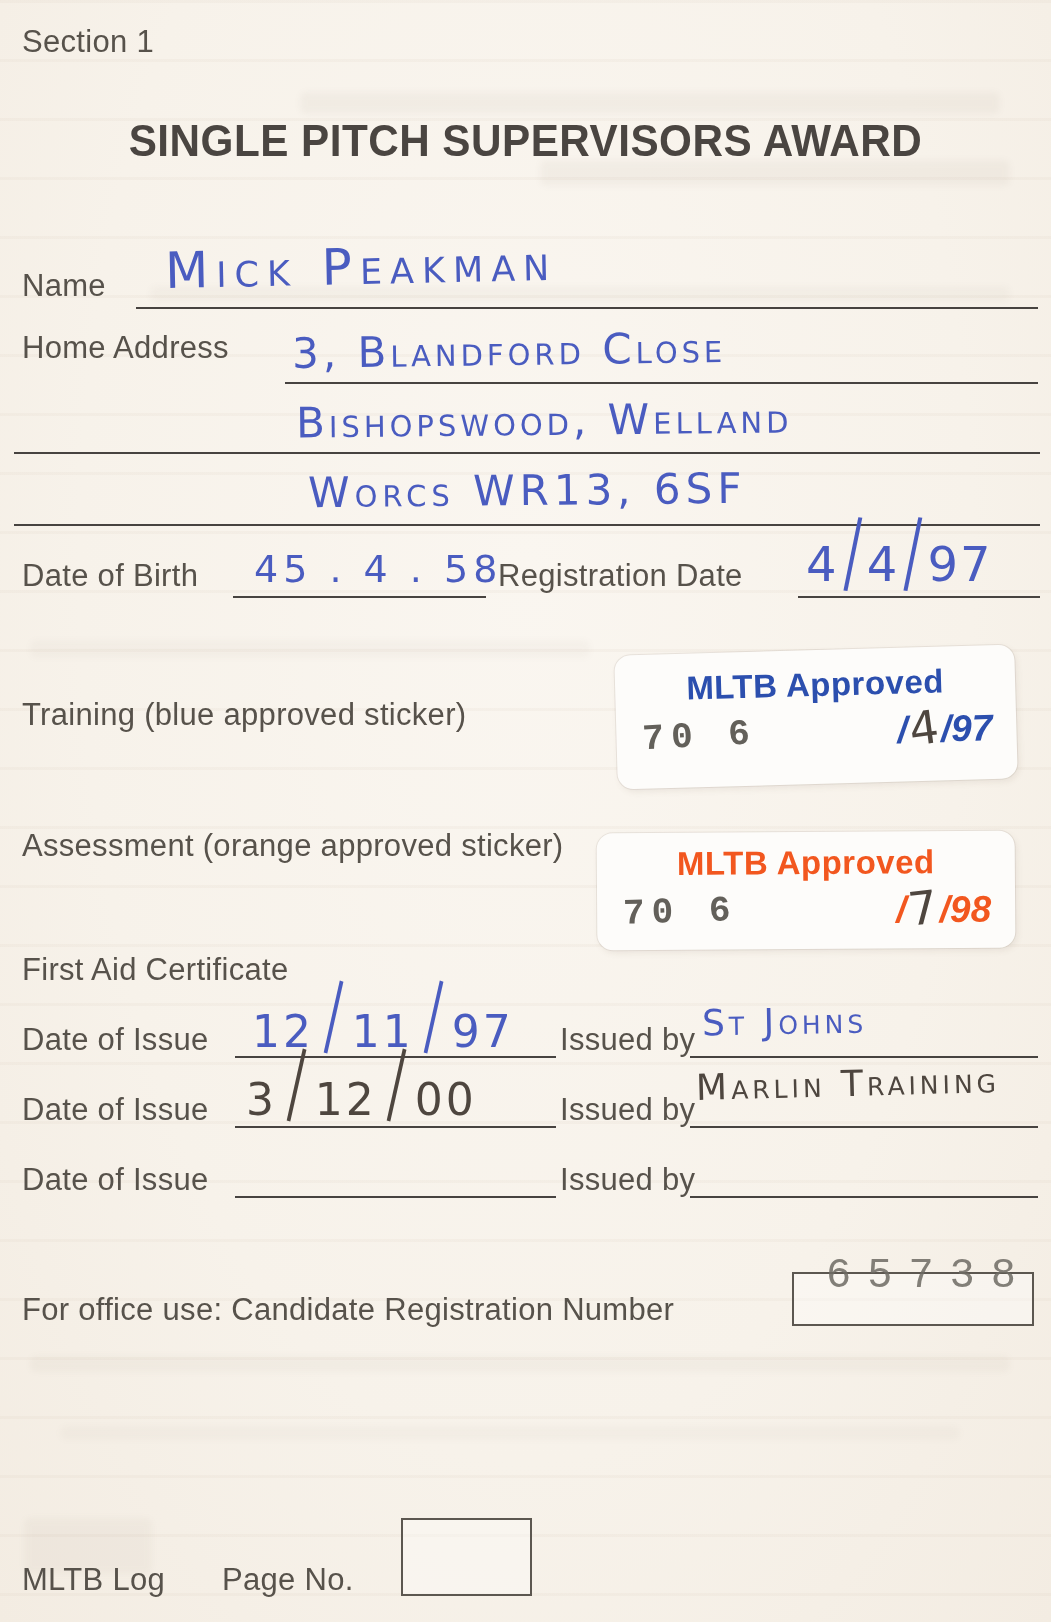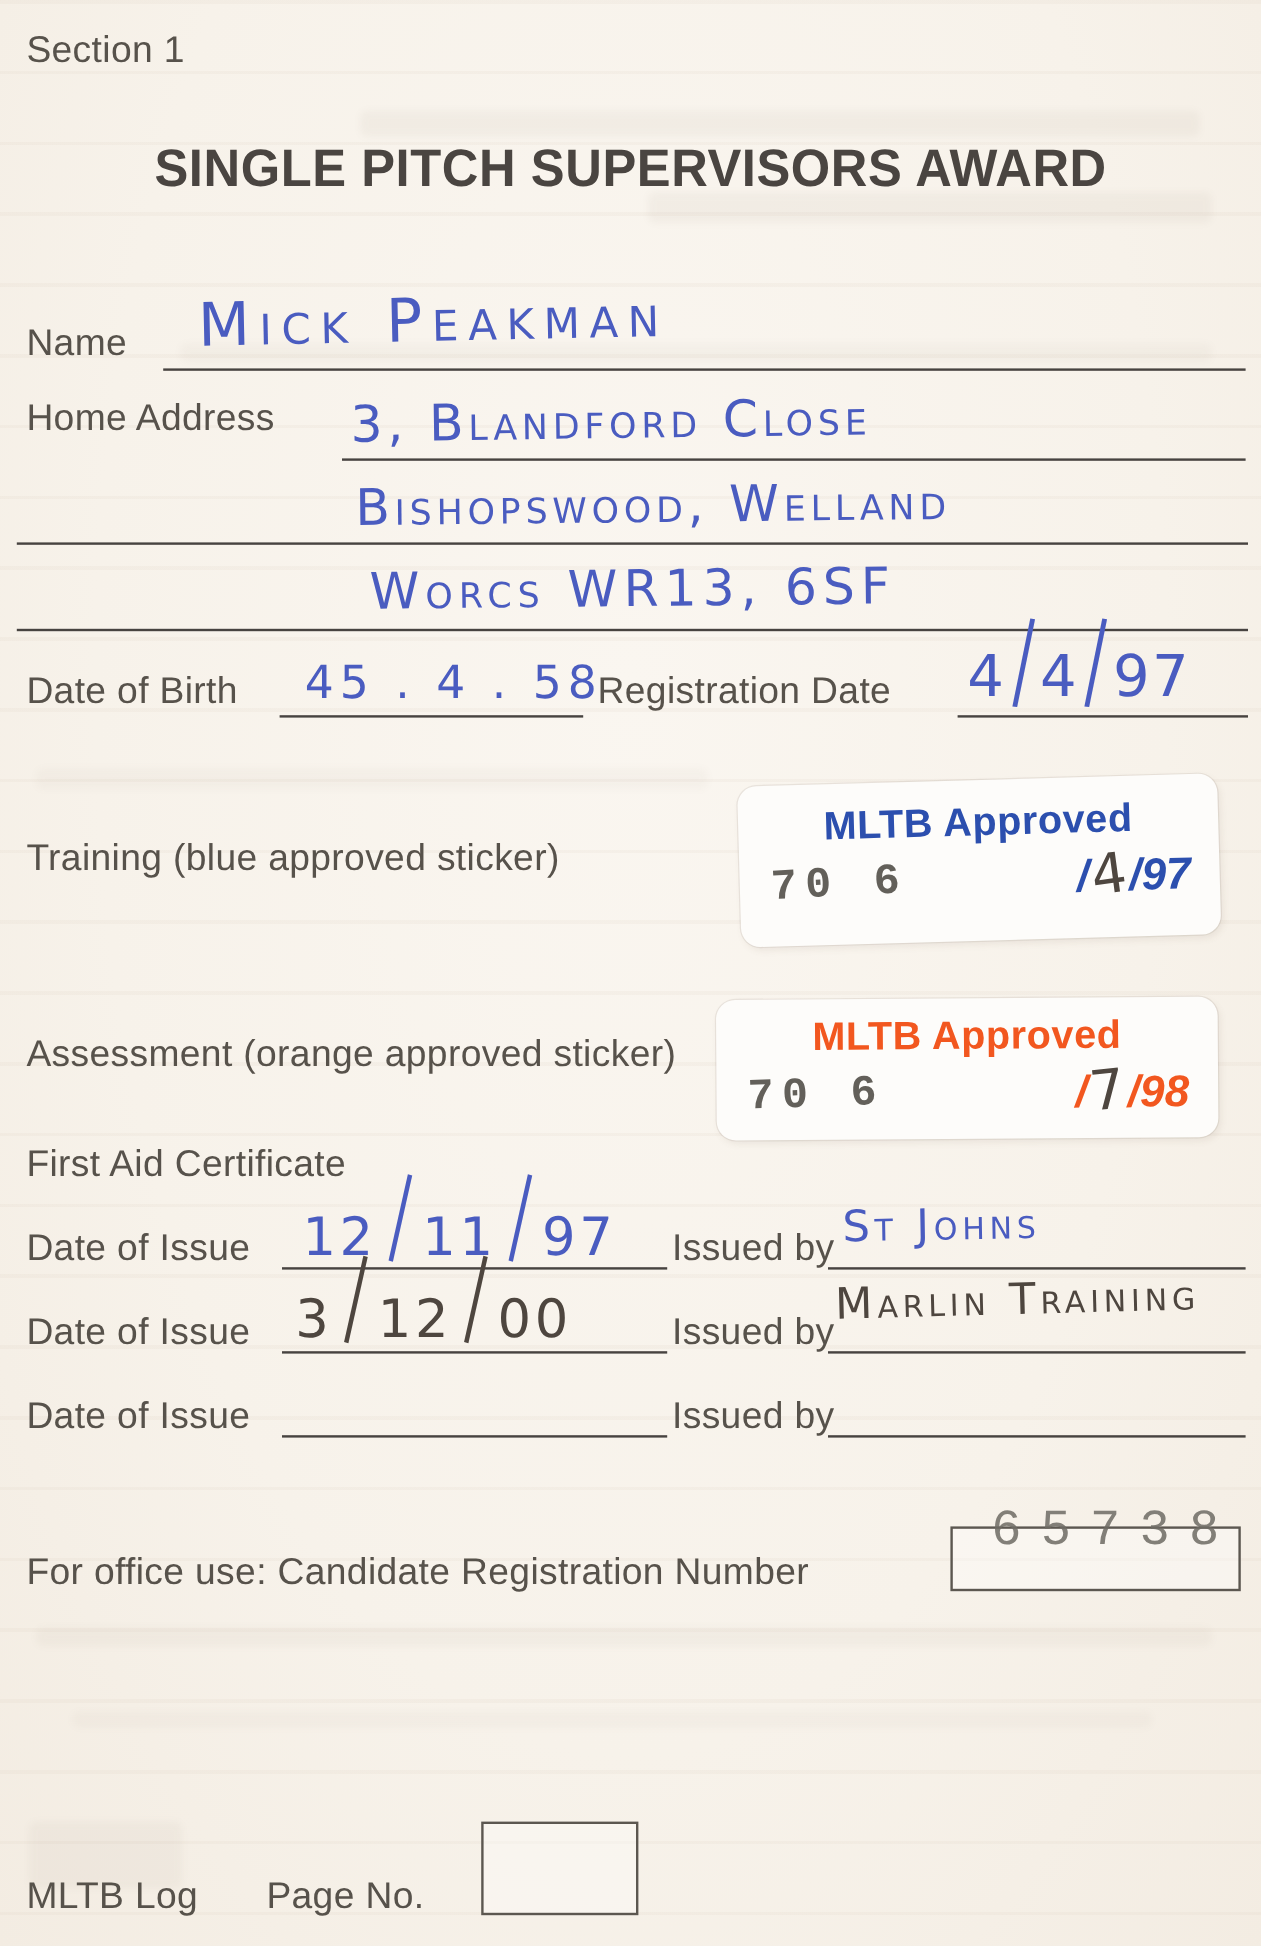--- a/index.html
+++ b/index.html
@@ -51,21 +51,21 @@
   .dob-rule{left:233px;top:596px;width:253px;}
   .regdate-label{left:498px;top:558px;}
   .regdate-rule{left:798px;top:596px;width:242px;}
 
   .date-composite{display:flex;align-items:center;}
   .regdate-value{left:806px;top:540px;font-size:48px;letter-spacing:2px;}
   .regdate-value .tslash{display:inline-block;transform:scaleY(1.9) rotate(4deg);transform-origin:50% 80%;
     font-weight:400;margin:0 5px;}
 
   .training-label{left:22px;top:697px;text-align:right;}
-  .assessment-label{left:22px;top:828px;margin-top:32px;}
+  .assessment-label{left:22px;top:828px;}
   .firstaid-title{left:22px;top:952px;}
 
   .sticker{position:absolute;background:#fdfcfa;border-radius:16px;
     box-shadow:0 0 0 1px rgba(120,110,95,0.12), 2px 3px 6px rgba(120,100,80,0.10);z-index:3;}
   .sticker-training{left:616px;top:650px;width:400px;height:134px;transform:rotate(-1.6deg);}
   .sticker-assessment{left:597px;top:832px;width:418px;height:117px;transform:rotate(-0.4deg);}
   .sticker-head{text-align:center;font-size:33px;font-weight:700;letter-spacing:0.5px;margin-top:16px;}
   .sticker-assessment .sticker-head{margin-top:12px;}
   .head-blue{color:#2c4fae;}
   .head-orange{color:#f2571f;}

